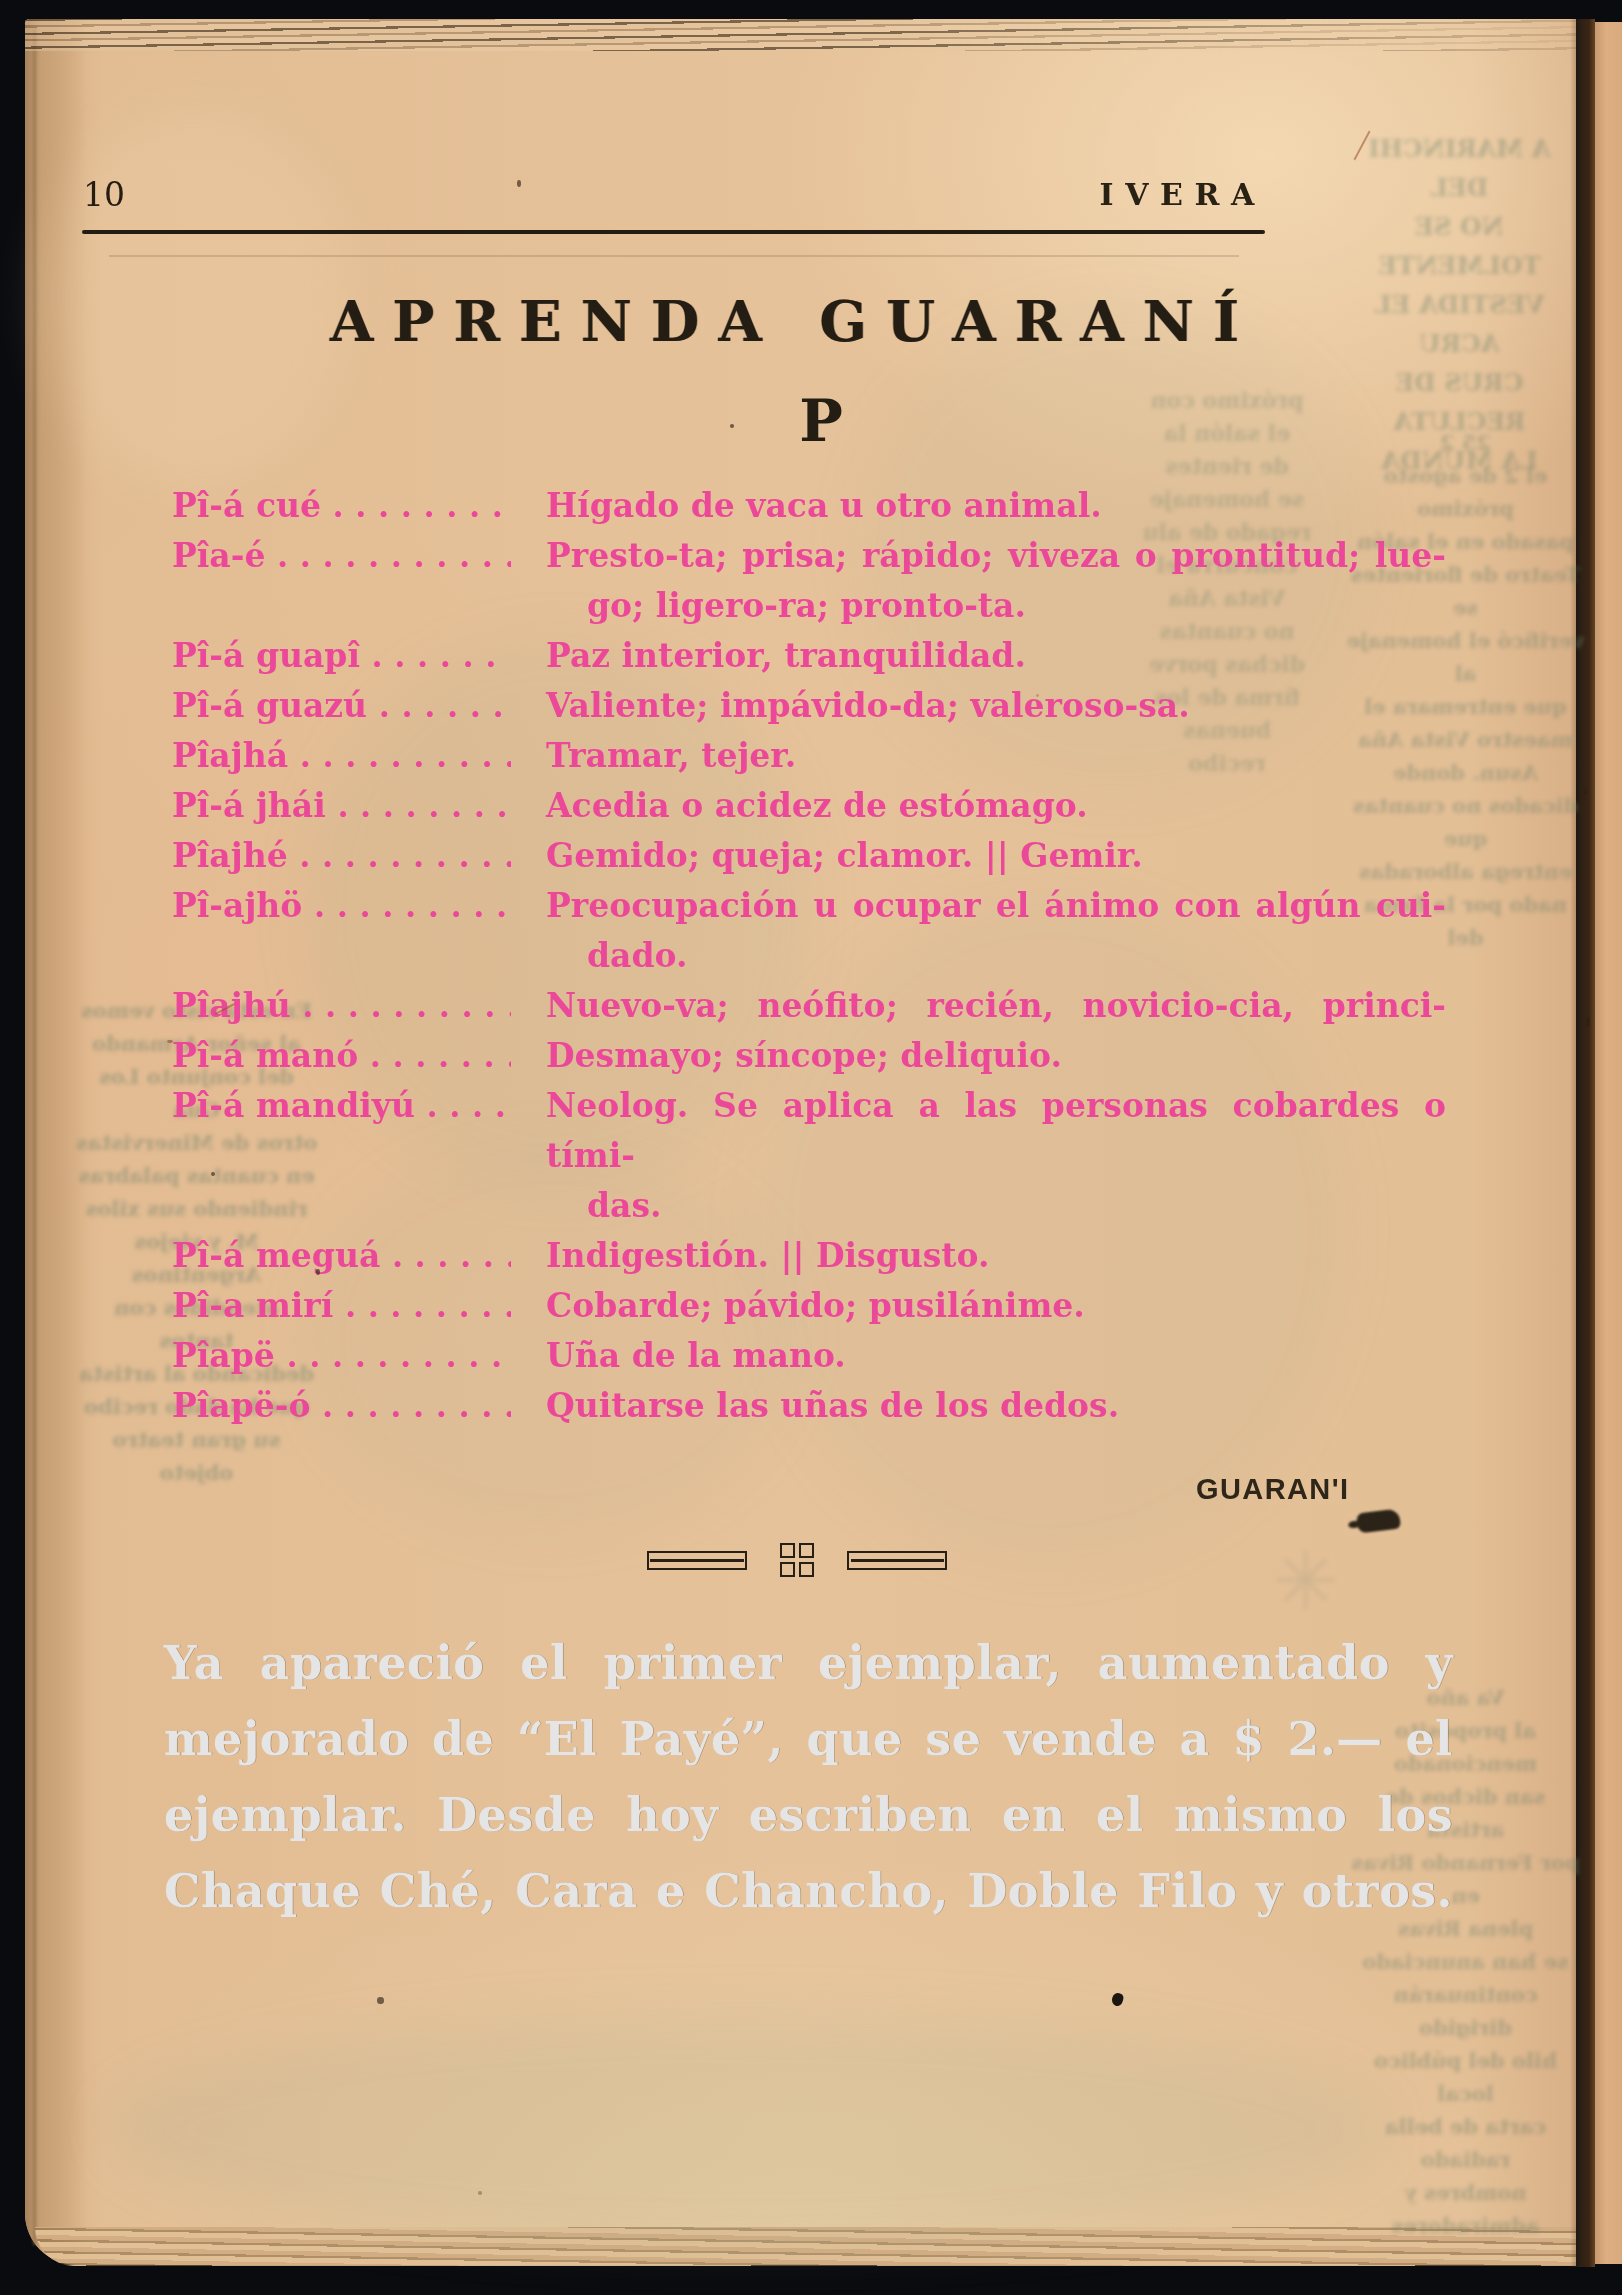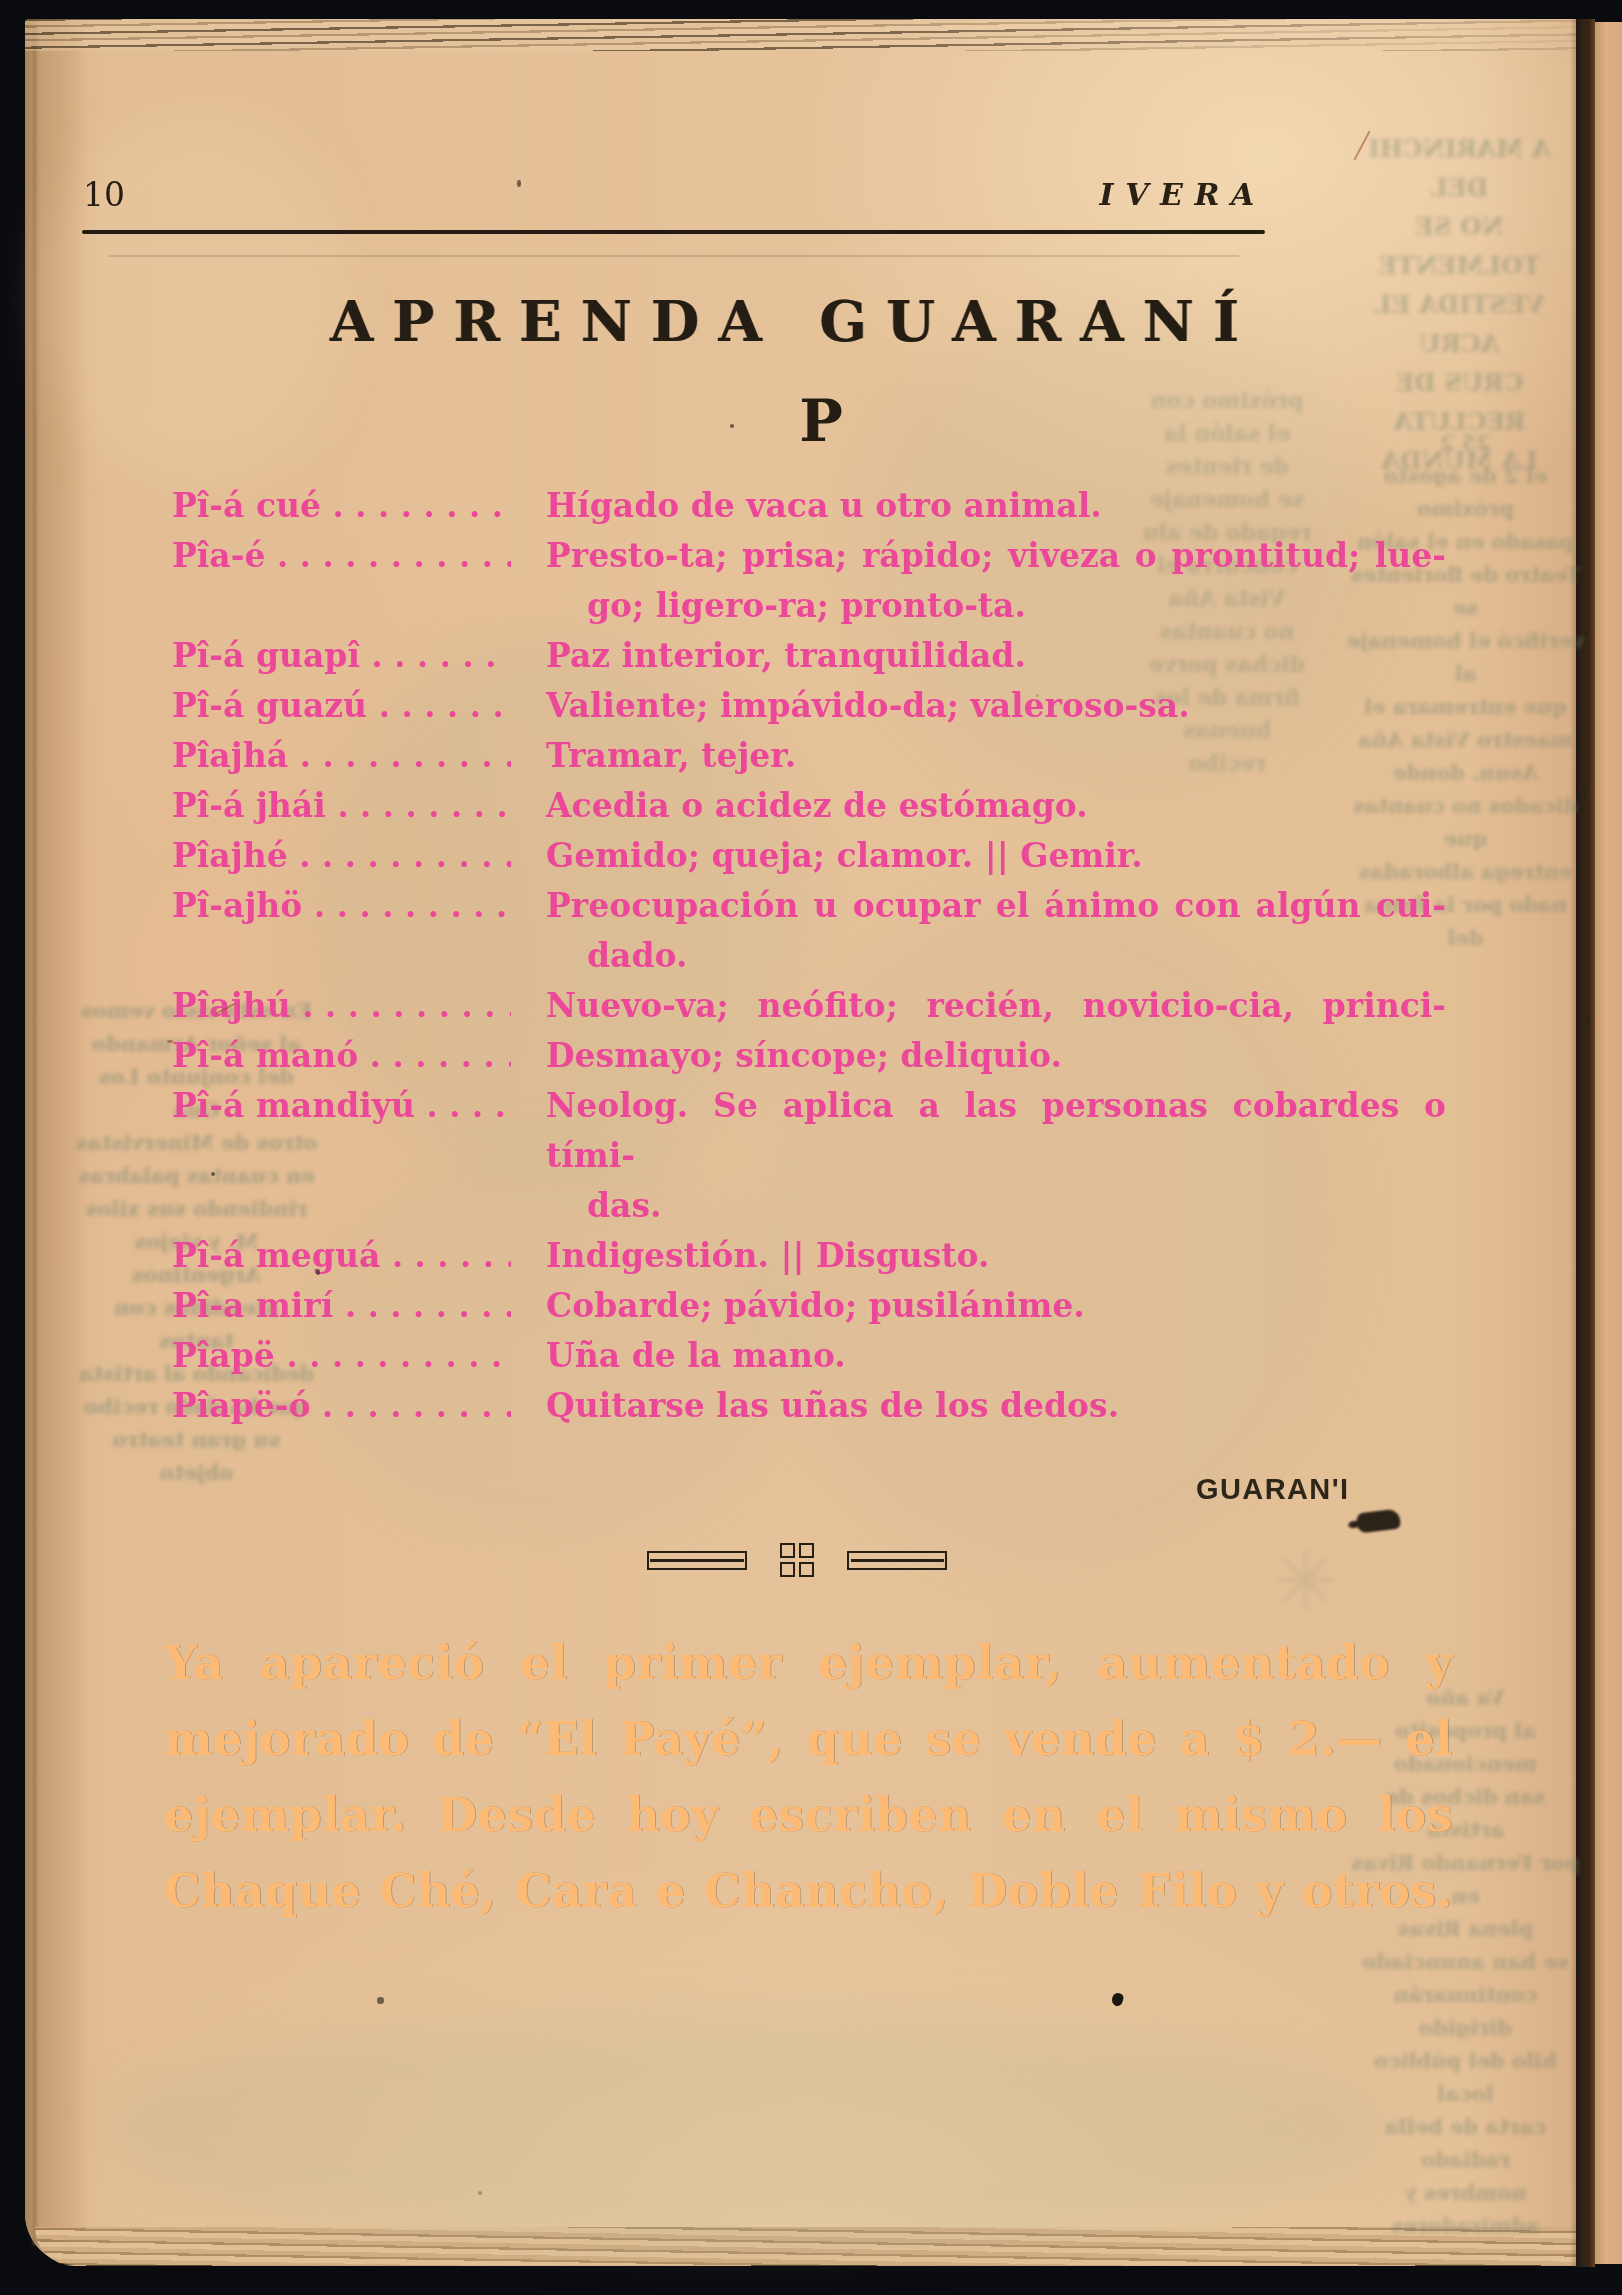--- a/index.html
+++ b/index.html
@@ -27,21 +27,21 @@
         border-radius:0 0 0 46px;
         background:repeating-linear-gradient(181deg, rgba(210,172,130,.95) 0 4.3px, rgba(140,108,70,.6) 4.3px 6.5px,
                    rgba(226,192,150,.95) 6.5px 11.6px);}
   .gutter{position:absolute;left:1570px;top:19px;width:24.6px;height:2248px;
         background:linear-gradient(90deg, rgba(70,46,24,0) 0%, rgba(82,54,28,.5) 45%, #3a2513 76%, rgba(110,74,40,.9) 100%);}
   .page2{position:absolute;left:1595px;top:22px;width:27.5px;height:2242px;background:
         linear-gradient(90deg,#c79a6e 0,#dcae82 40%,#d8aa7e 100%);}
   .tint{position:absolute;filter:blur(24.6px);border-radius:50%;}
   
   .page-number{position:absolute;left:83px;top:175px;font-size:33px;font-weight:400;color:#251d12;}
-  .running-head{position:absolute;right:356px;top:177px;font-size:30px;font-weight:700;font-style:italic;
+  .running-head{position:absolute;right:356px;top:177px;font-size:30px;font-weight:700;
         letter-spacing:11.6px;color:#2a2115;}
   .rule{position:absolute;left:82px;top:230px;width:1183px;height:4.3px;background:#231c12;border-radius:2.2px;}
   .rule-echo{position:absolute;left:109px;top:255px;width:1130px;height:2.2px;background:#4d4430;opacity:.18;}
   .title{position:absolute;left:794px;top:288px;transform:translateX(-50%);white-space:nowrap;
         font-size:56px;font-weight:700;letter-spacing:19px;color:#241d14;
         text-shadow:0.7px 0 0 rgba(36,29,20,.35), -0.7px 0 0 rgba(36,29,20,.35);}
   .section-letter{position:absolute;left:821px;top:387px;transform:translateX(-50%);
         font-size:58px;font-weight:700;color:#241d14;}
   .entries{position:absolute;left:172px;top:481px;width:1274px;font-size:33px;line-height:50px;font-weight:700;
         color:#ec4899;}
@@ -60,21 +60,21 @@
         border-radius:7.2px 11.6px 5.8px 8.7px;transform:rotate(-7deg);filter:blur(1.1px);}
   .ink-blot::after{content:"";position:absolute;left:-8.7px;top:7.2px;width:11.6px;height:7.2px;background:#2b2318;
         border-radius:50%;}
   .divider{position:absolute;left:647px;top:1547px;display:flex;align-items:center;gap:33px;height:26px;}
   .divider-bar{width:100px;height:19px;border:2.9px solid #261f15;position:relative;box-sizing:border-box;}
   .divider-bar::after{content:"";position:absolute;left:1.4px;right:1.4px;top:50%;height:2.9px;margin-top:-1.4px;
         background:#261f15;}
   .divider-squares{display:grid;grid-template-columns:15px 15px;grid-template-rows:15px 15px;gap:4.3px;}
   .divider-square{border:2.9px solid #261f15;box-sizing:border-box;}
   .announcement{position:absolute;left:164px;top:1625px;width:1289px;font-size:46px;line-height:76px;
-        font-weight:700;color:#fdba74;letter-spacing:0.4px;
+        font-weight:700;color:#e5e5e5;letter-spacing:0.4px;
         text-shadow:0.7px 0 0 rgba(31,24,16,.3);}
   .ann-line{text-align:justify;text-align-last:justify;}
   .end-dot{position:absolute;left:1112px;top:1993px;width:11px;height:13px;background:#1c1610;
         border-radius:55% 45% 50% 60%;transform:rotate(18deg);}
   
   .ghost{position:absolute;transform:scaleX(-1);filter:blur(2.2px);color:#75836d;font-weight:700;
         font-family:"DejaVu Serif",serif;}
   .g-top-right{left:1340px;top:129px;width:239px;font-size:24.6px;line-height:39px;opacity:.42;text-align:center;}
   .g-right-mid{left:1344px;top:426px;width:243px;font-size:21px;line-height:33px;opacity:.45;text-align:center;}
   .g-center-right{left:1115px;top:384px;width:224px;font-size:22px;line-height:33px;opacity:.34;text-align:center;}

